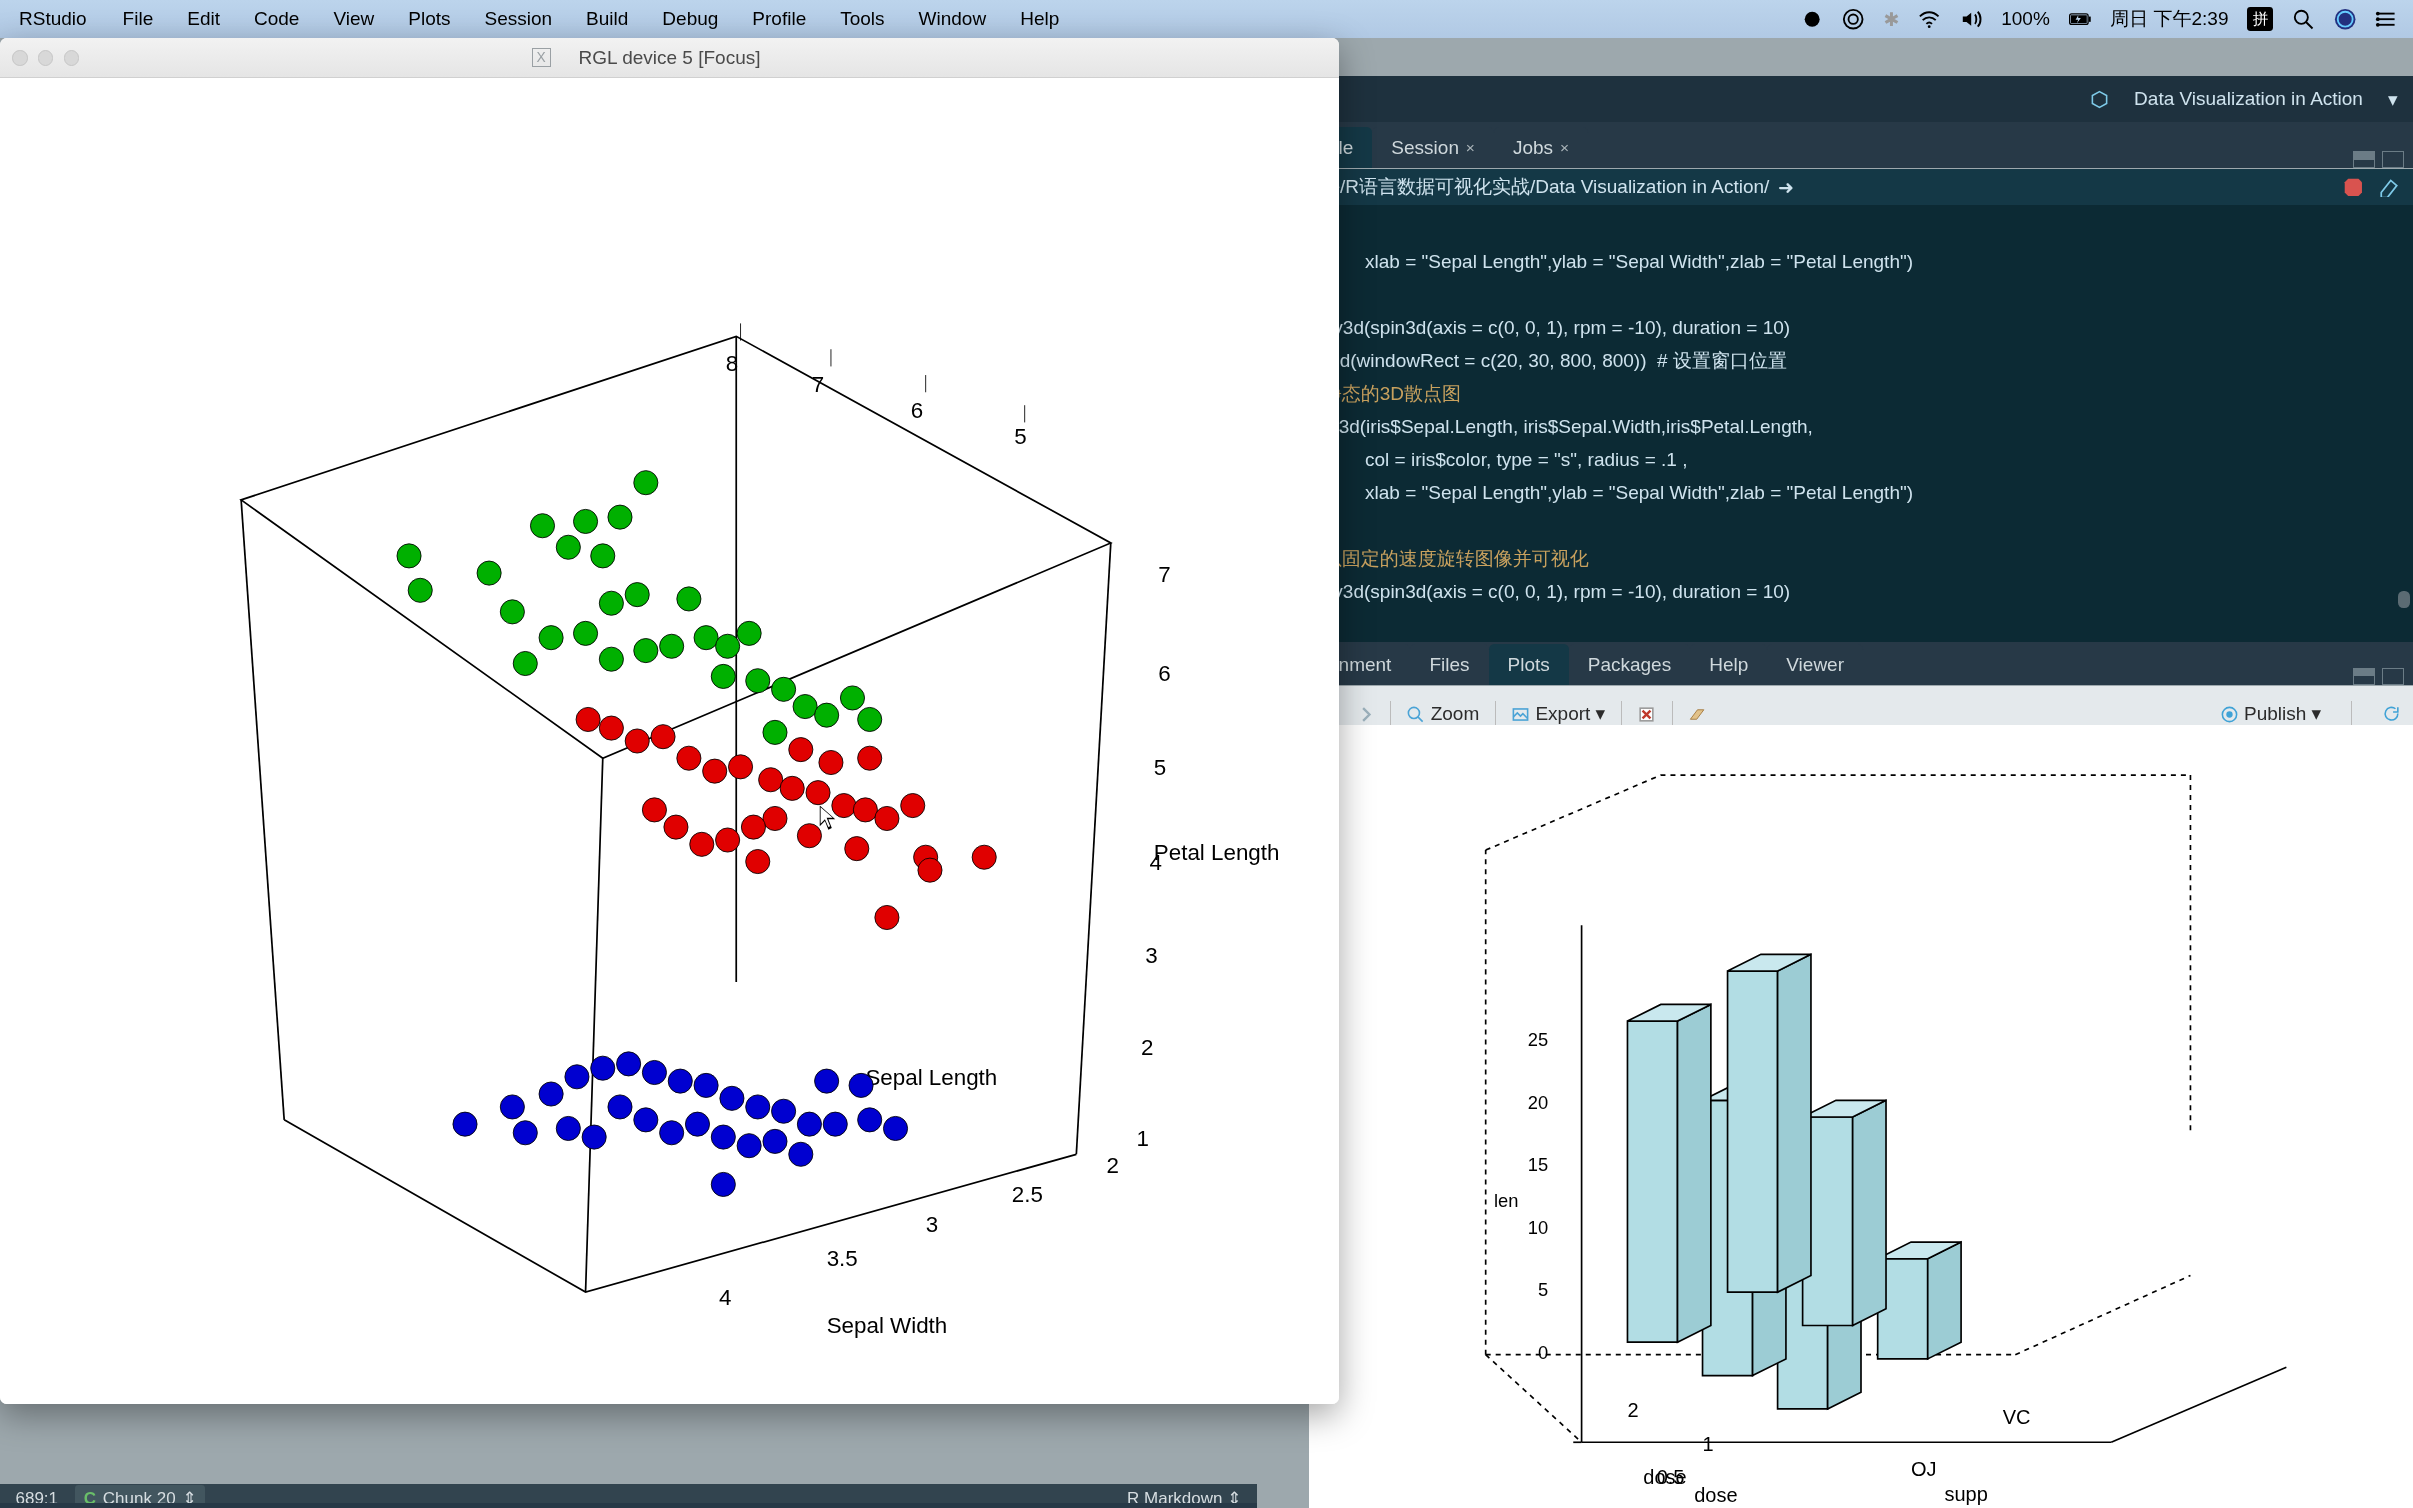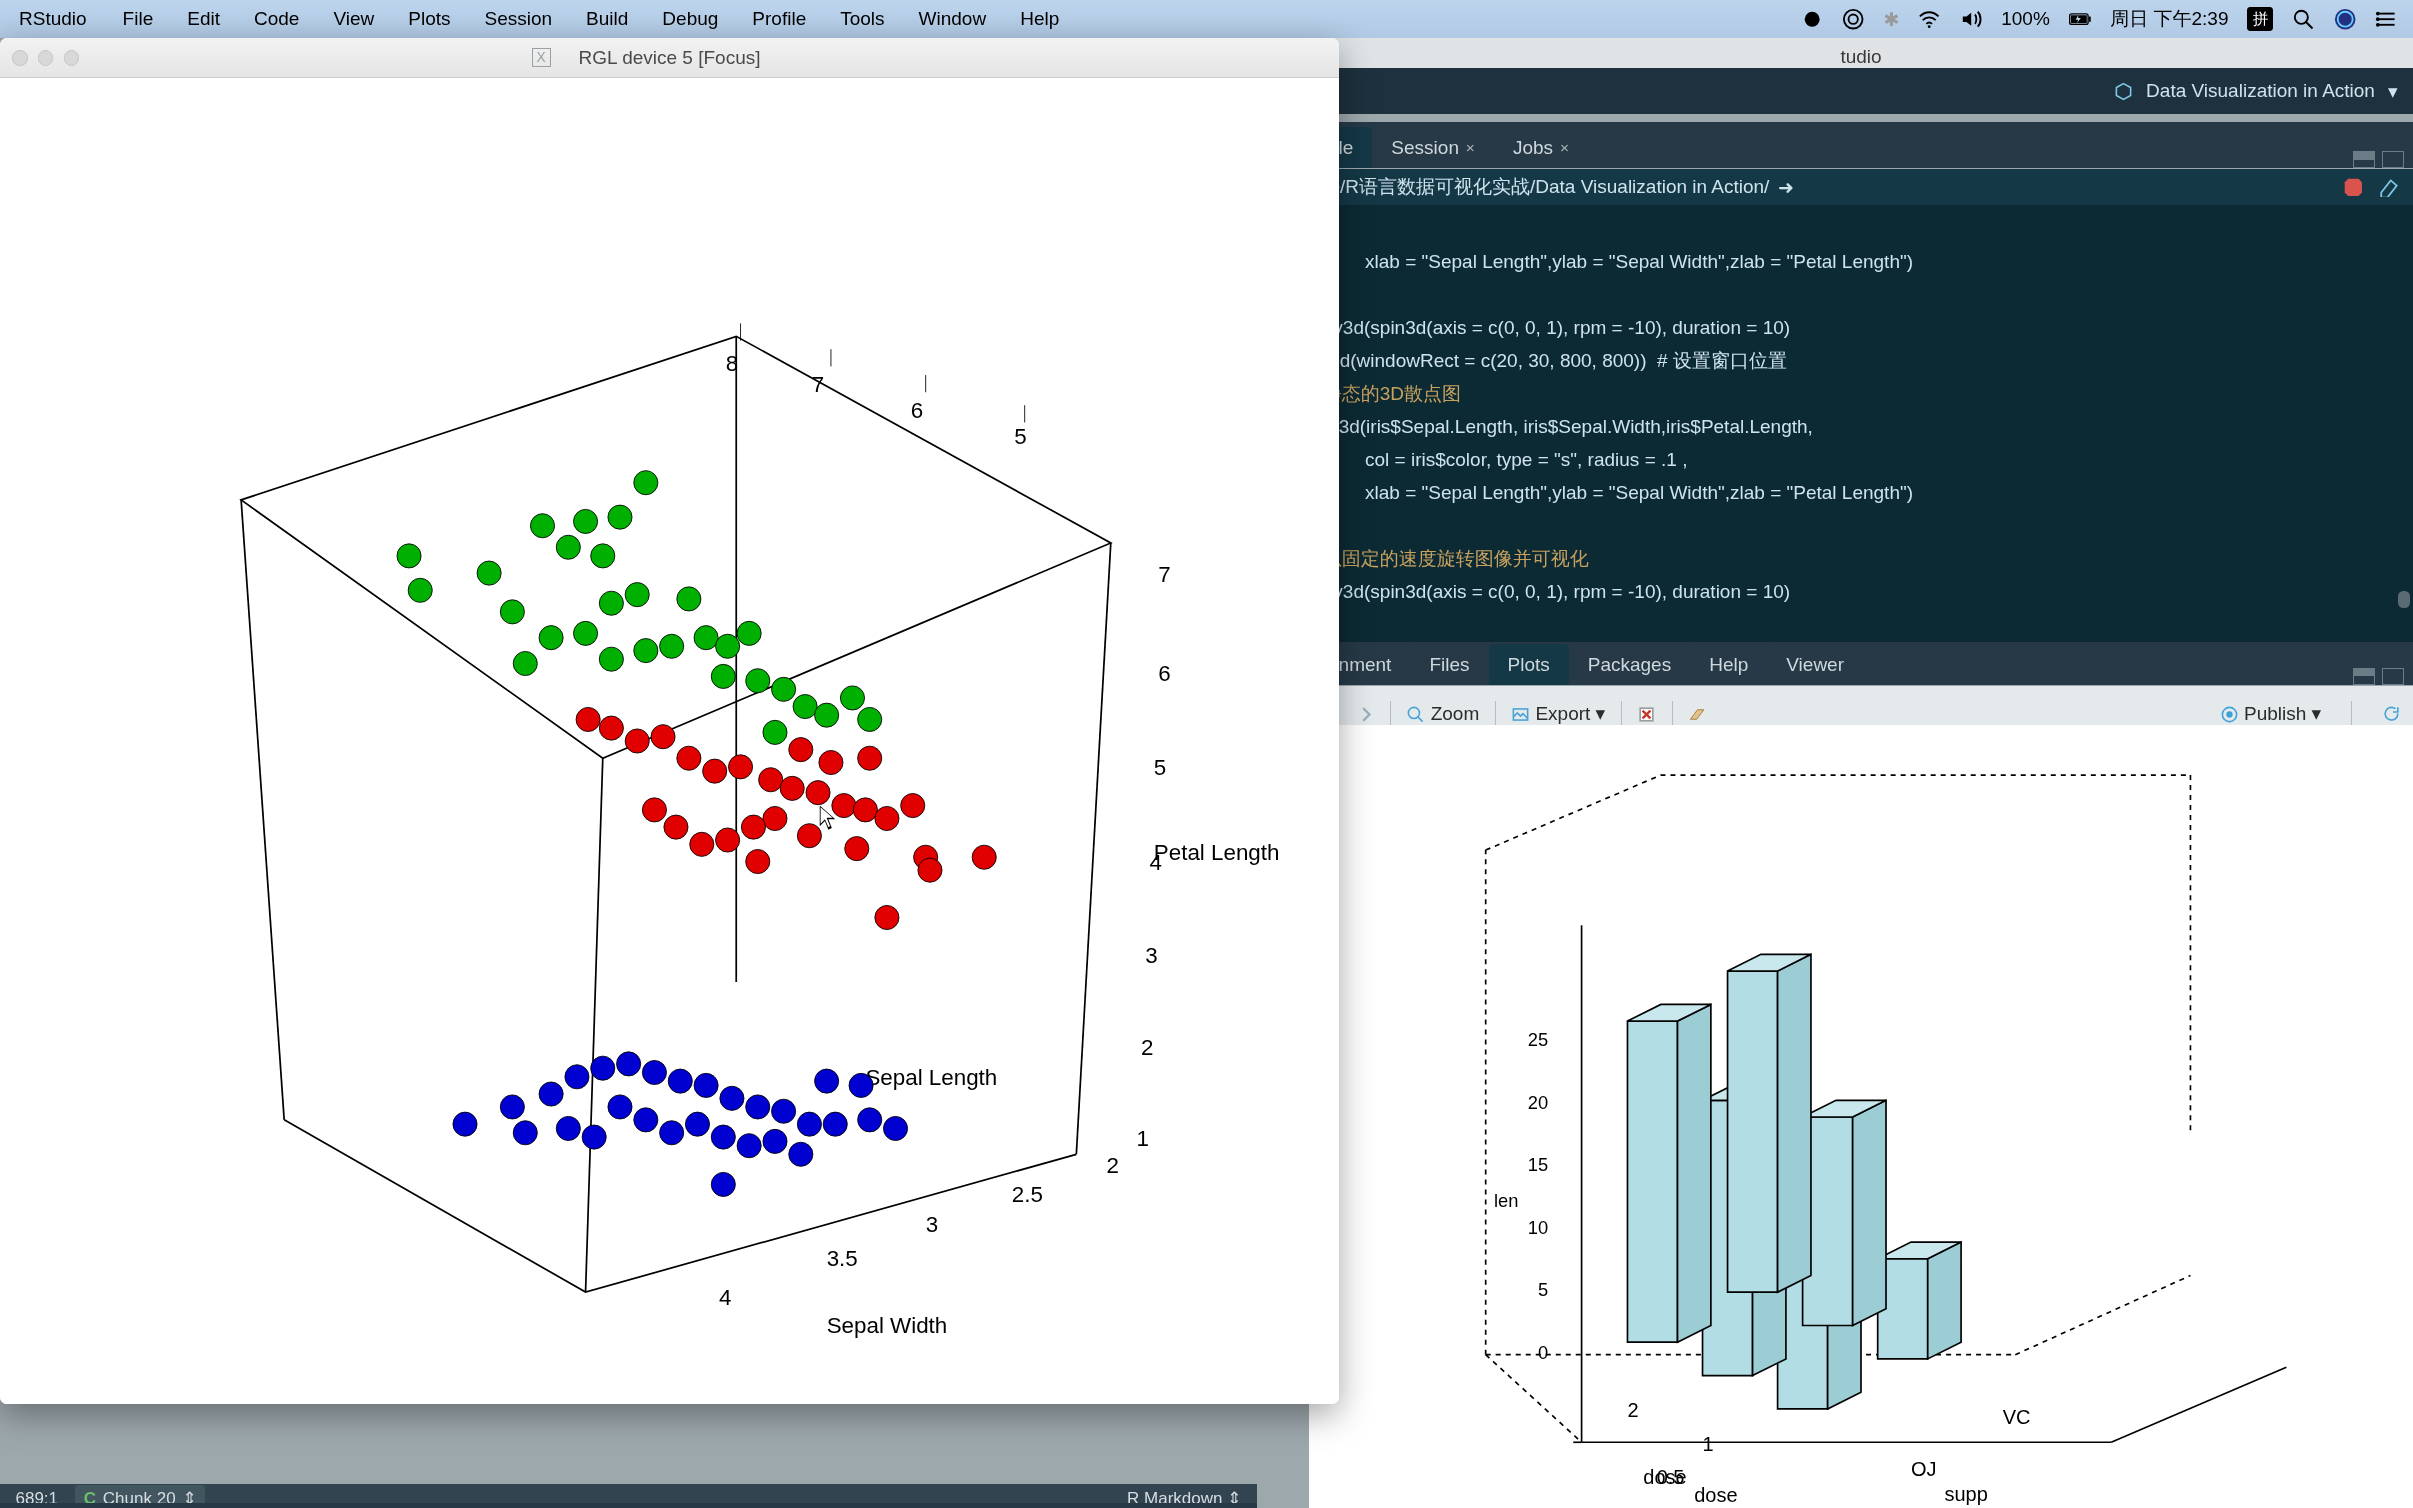--- a/index.html
+++ b/index.html
@@ -6,21 +6,21 @@
   html, body { width: 2413px; height: 1509px; overflow: hidden; background: #e8e8e8; }
   .menubar { width: 100%; height: 38px; background: linear-gradient(#bcd4ec, #b1c9e4); display: flex; align-items: center; font-size: 19px; color: #000; }
   .menubar .app { font-weight: 400; padding: 0 19px; }
   .menubar .mitem { padding: 0 17px; cursor: default; }
   .menubar .right { margin-left: auto; display: flex; align-items: center; gap: 19px; padding-right: 15.5px; font-size: 19px; }
   .menubar .right .icon { display: inline-flex; align-items: center; }
   .menubar .right svg { width: 22.4px; height: 22.4px; }
   .workspace { position: relative; width: 100%; height: calc(100% - 38px); background: #9da8ad; }
   
   .rstudio-titlebar { position: absolute; left: 1309px; right: 0; top: 0; height: 38px; background: #dfe3e6; display: flex; align-items: center; justify-content: center; color: #3a3a3a; font-size: 19px; }
-  .proj-area { position: absolute; right: 0; top: 30px; height: 46px; left: 1309px; background: #1e313e; display: flex; align-items: center; justify-content: flex-end; color: #cfe3ee; font-size: 19px; padding-right: 15.5px; gap: 13px; }
+  .proj-area { position: absolute; right: 0; top: 38px; height: 46px; left: 1309px; background: #1e313e; display: flex; align-items: center; justify-content: flex-end; color: #cfe3ee; font-size: 19px; padding-right: 15.5px; gap: 25px; }
   .proj-area svg { width:19px; height:19px; fill:#cfe3ee; }
   .tabs-row { position: absolute; right: 0; top: 84px; left: 1309px; height: 46px; background: #273947; display: flex; align-items: flex-end; }
   .tab { height: 41px; padding: 0 19px; display: flex; align-items: center; color: #cfd8dc; font-size: 19px; background: #273947; border-top-left-radius: 5.2px; border-top-right-radius: 5.2px; gap: 6.9px; }
   .tab.active { background: #143846; }
   .tab .close-x { font-size: 15.5px; color: #aab4b9; }
   .path-row { position: absolute; right: 0; top: 131px; left: 1309px; height: 36px; background: #143846; display: flex; align-items: center; color: #cfe3ee; font-size: 19px; padding: 0 12px; gap: 8.6px; }
   .path-row .ctrl-right { margin-left: auto; display: flex; align-items: center; gap: 13.8px; }
   .editor { position: absolute; right: 0; top: 167px; left: 1309px; height: 437px; background: #0c2a34; padding: 6.9px 13.8px; font-family: ui-monospace, Menlo, Monaco, Consolas, monospace; font-size: 19px; line-height: 33px; color: #cfe3ee; white-space: pre; overflow: hidden; }
   .editor .cmt { color: #c8a15e; }
   .editor .scroll-thumb { position:absolute; right:3.4px; top:386px; width:12px; height:17px; background:#5b6b73; border-radius:5.2px; }
@@ -131,23 +131,20 @@
           <circle cx="3" cy="6" r="2" fill="#000"></circle>
           <circle cx="3" cy="12" r="2" fill="#000"></circle>
           <circle cx="3" cy="18" r="2" fill="#000"></circle>
         </svg>
       </span>
   </div>
 </div>
 
 <div class="workspace">
 
-  <div class="rstudio-titlebar">
-    <span>tudio</span>
-  </div>
   <div class="proj-area">
     <svg viewBox="0 0 24 24">
         <path d="M12 2l9 5v10l-9 5-9-5V7l9-5z" fill="none" stroke="#7ecae8" stroke-width="2"></path>
       </svg>
     <span>Data Visualization in Action</span>
     <span>▾</span>
   </div>
 
   <div class="tabs-row">
     <div class="tab active">

